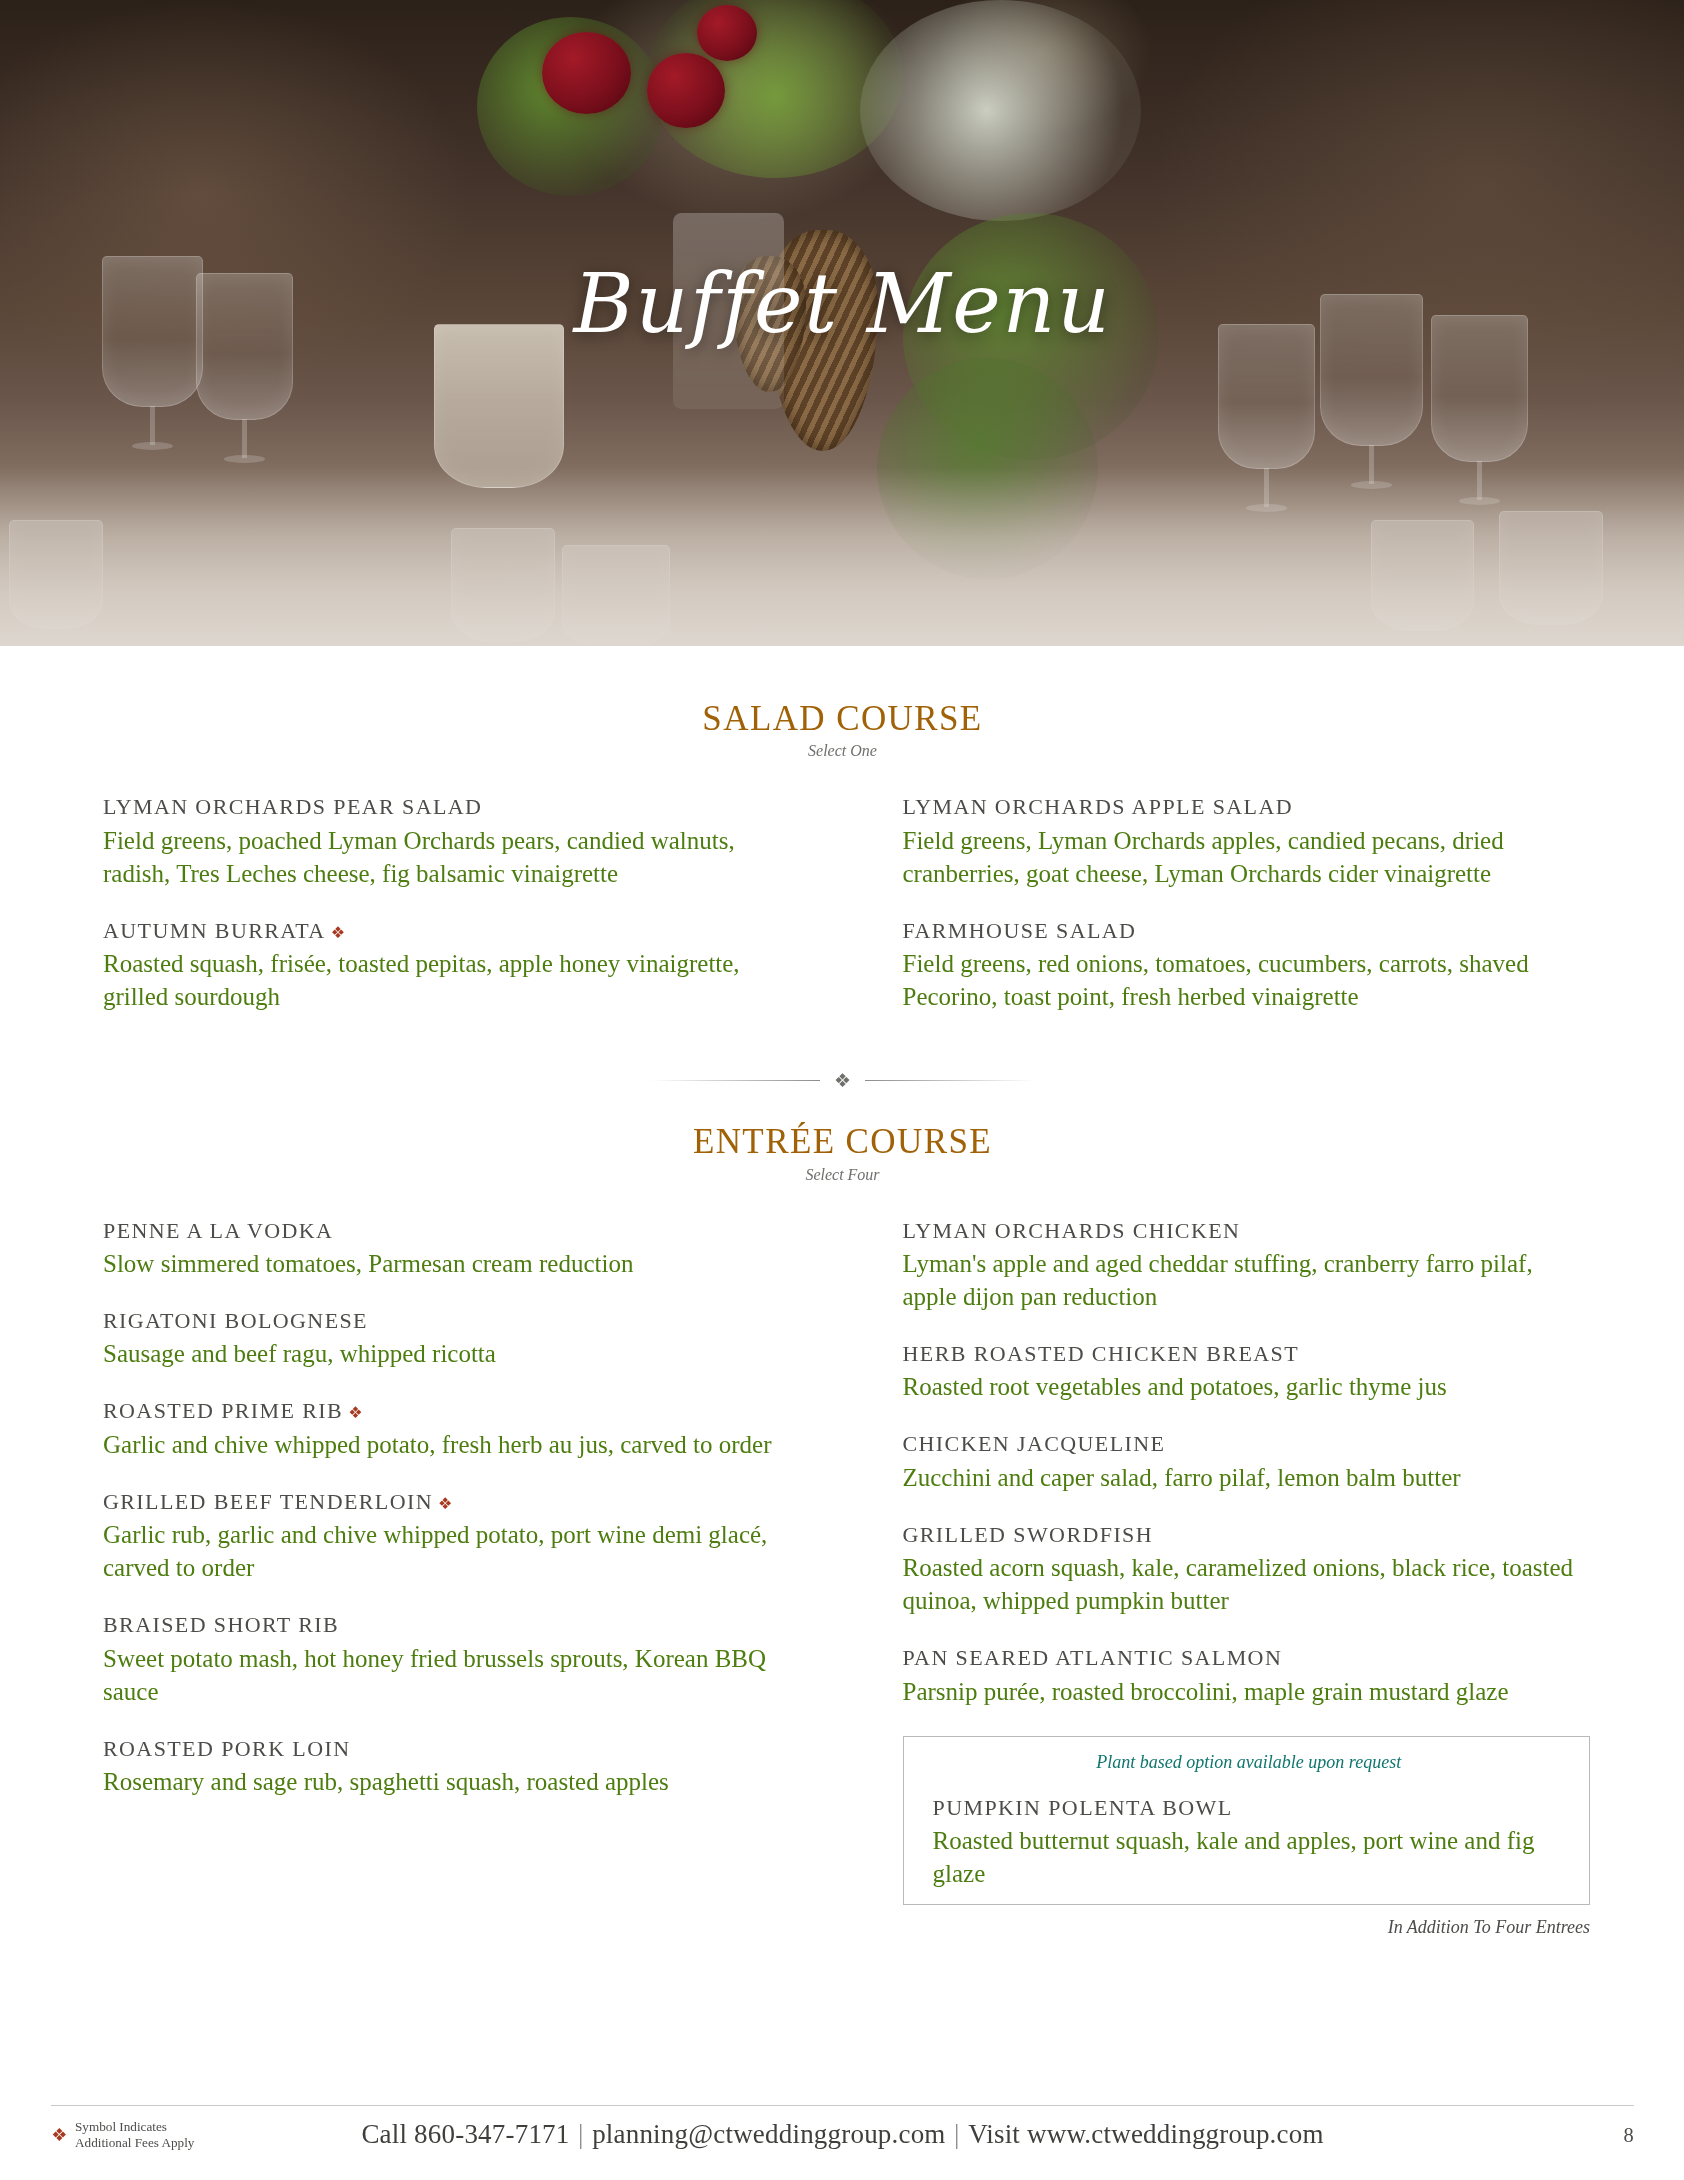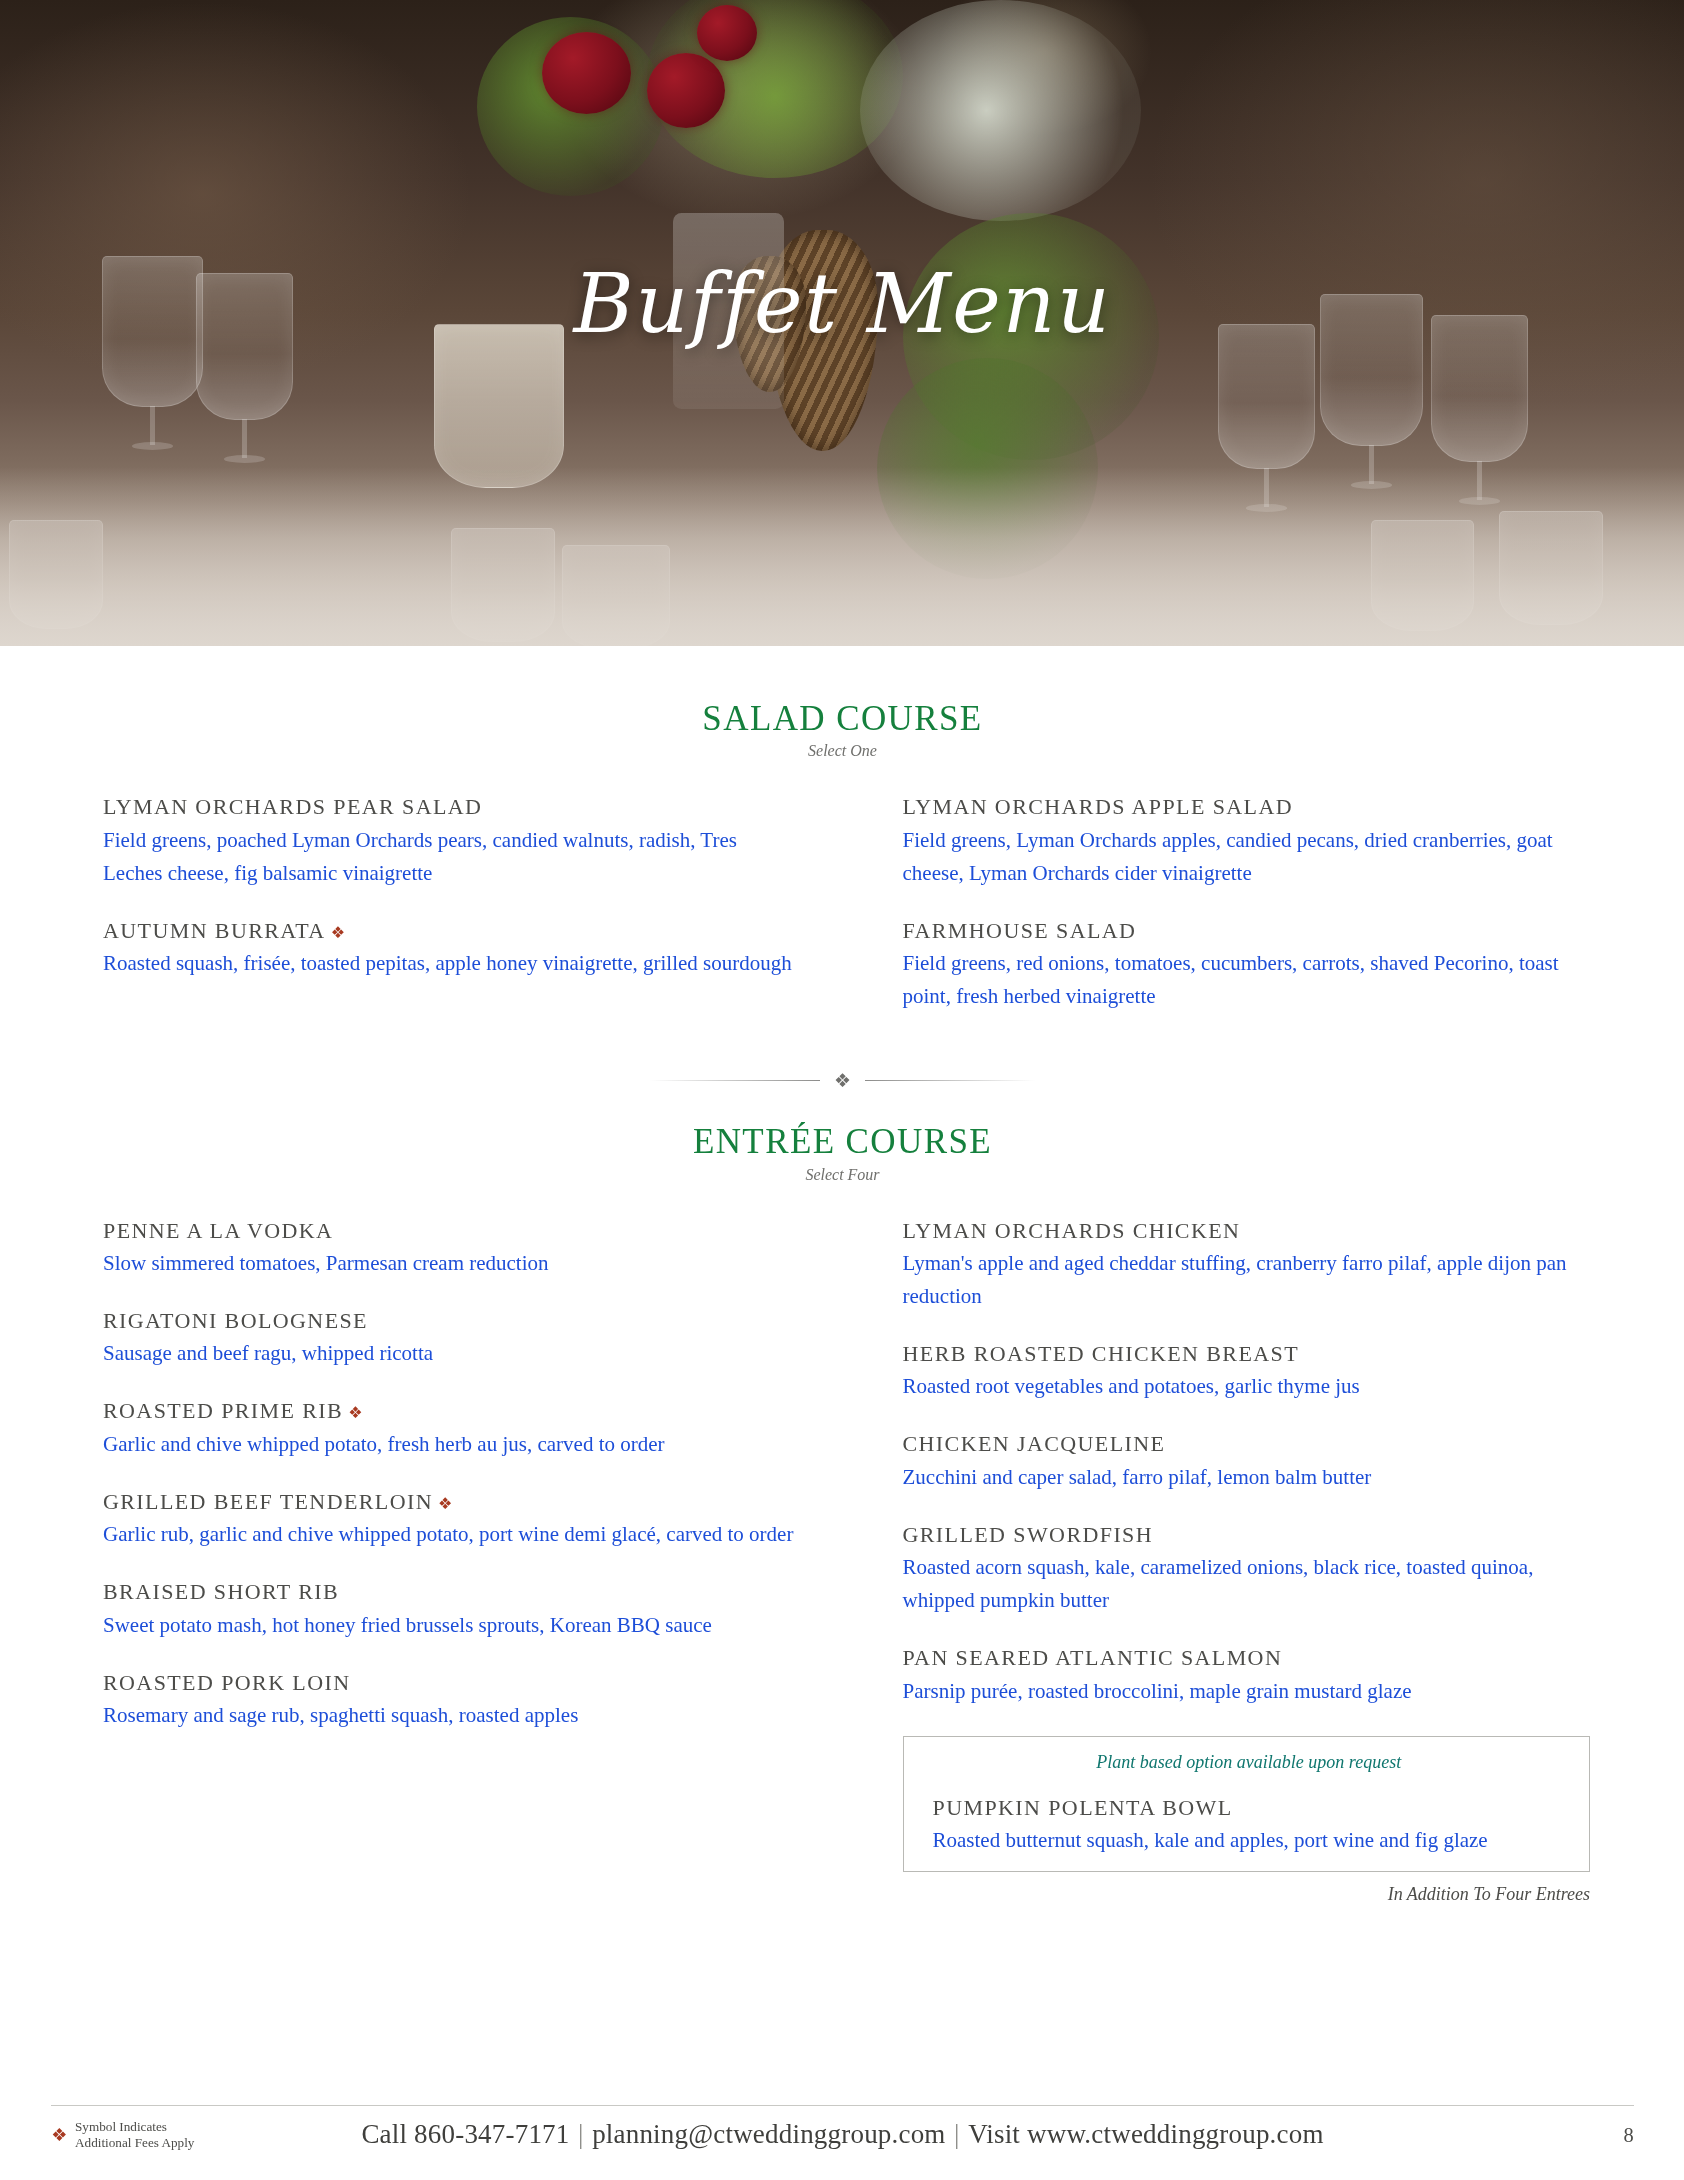--- a/index.html
+++ b/index.html
@@ -108,21 +108,21 @@
   }
 
   .section-head {
     text-align: center;
     margin-top: 53px;
   }
   .section-title {
     font-family: "Liberation Serif", serif;
     font-size: 35px;
     letter-spacing: 1.4px;
-    color: #15803d;
+    color: #a16207;
     font-weight: normal;
   }
   .section-sub {
     font-family: "Liberation Serif", serif;
     font-style: italic;
     font-size: 16px;
     color: #6f6f6c;
     margin-top: 3.4px;
   }
 
@@ -144,23 +144,23 @@
   .item-name {
     font-family: "Liberation Serif", serif;
     font-size: 22px;
     letter-spacing: 1.4px;
     color: #4c4c49;
     text-transform: uppercase;
     margin-bottom: 3.4px;
   }
   .item-desc {
     font-family: "Liberation Serif", serif;
-    font-size: 21px;
+    font-size: 25px;
     line-height: 33px;
-    color: #1d4ed8;
+    color: #4d7c0f;
   }
   .fee-mark {
     color: #a83a21;
     font-size: 16px;
     margin-left: 5.1px;
     letter-spacing: 0;
   }
 
   
   .divider {

